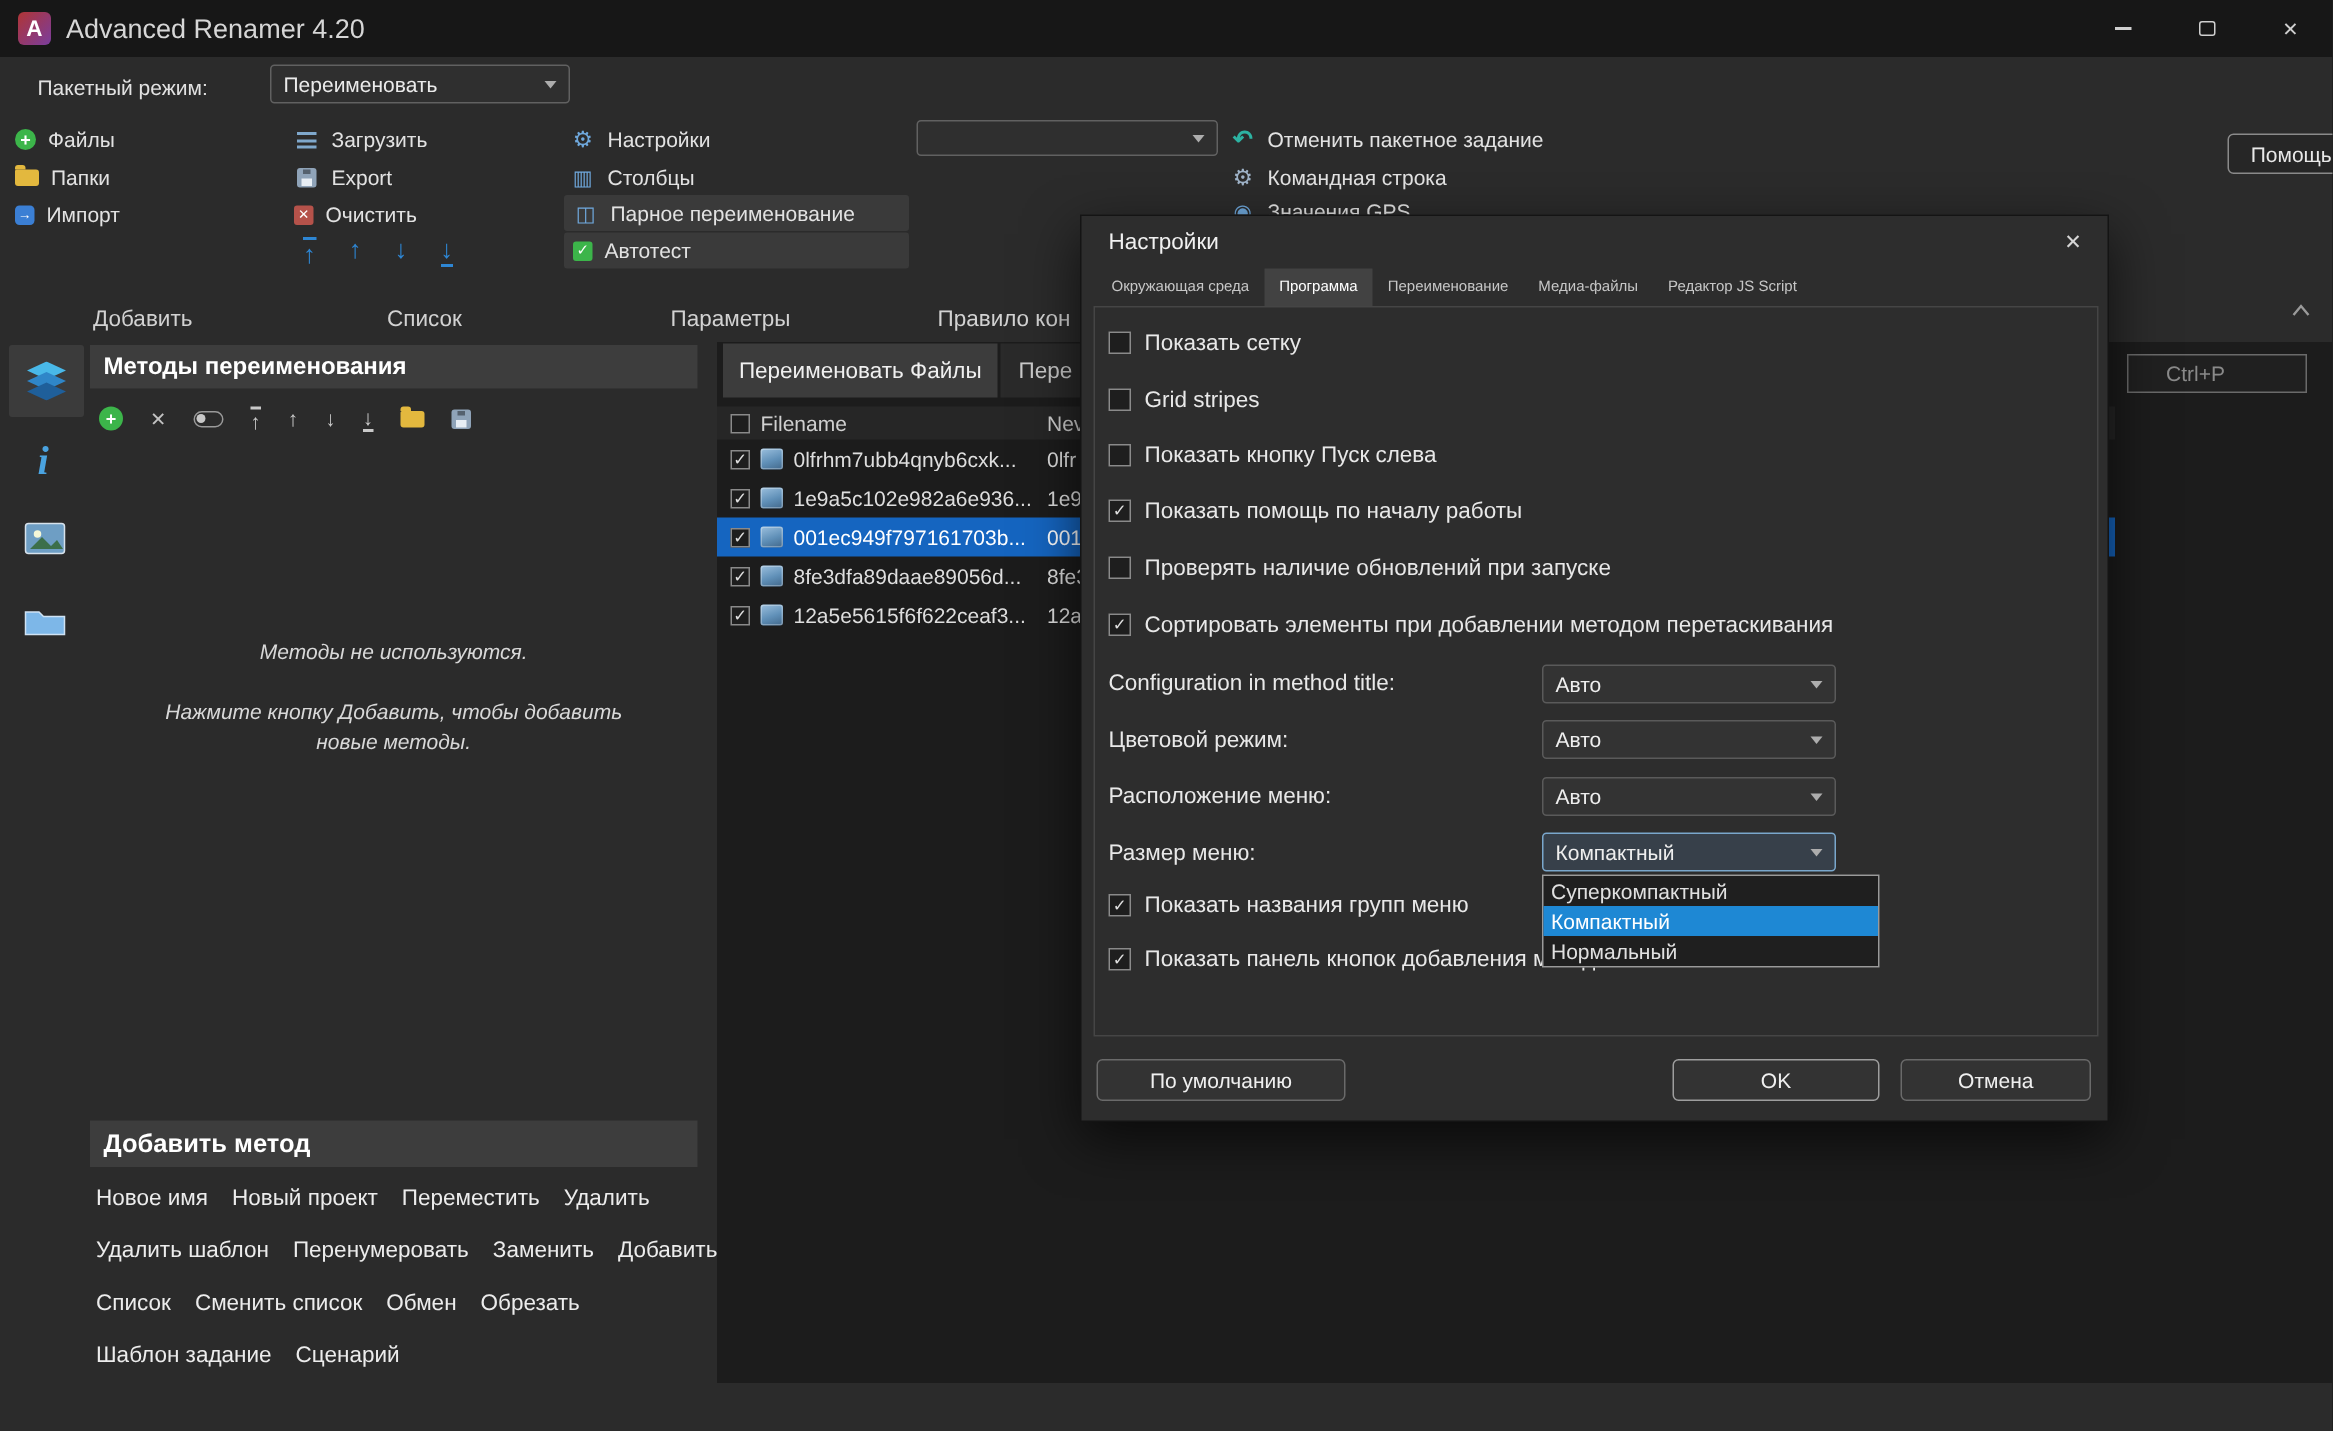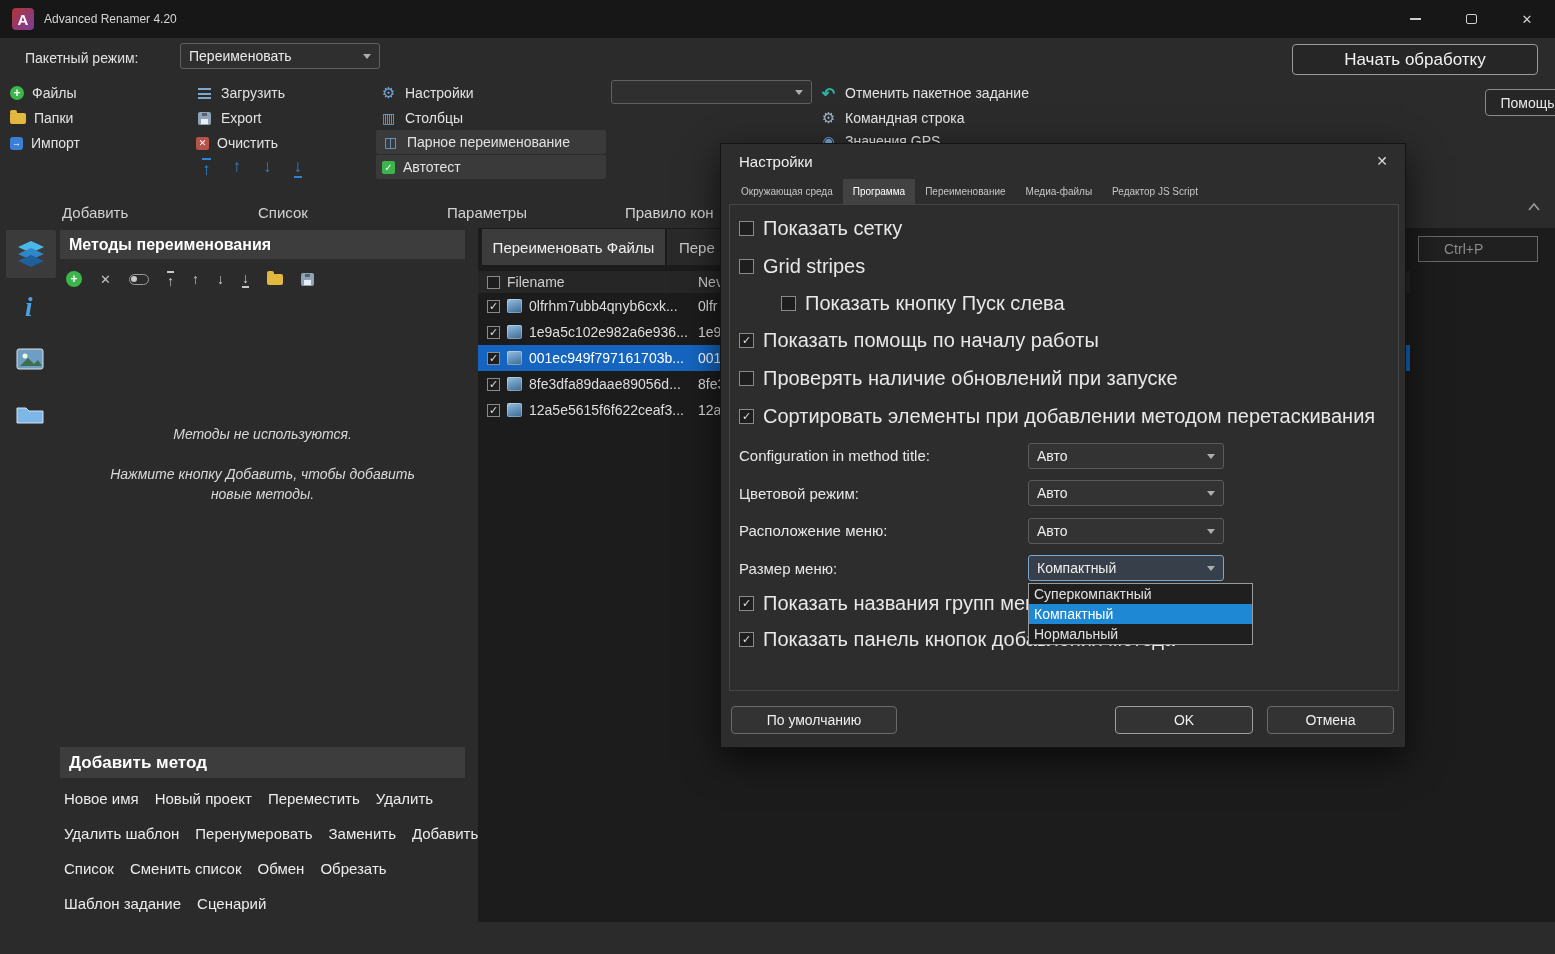--- a/index.html
+++ b/index.html
@@ -6,21 +6,21 @@
   body { background:#111; font-family:"Liberation Sans", sans-serif; }
   .screen { position:relative; width:1555px; height:954px; background:#2b2b2b; overflow:hidden;
             color:#e2e2e2; font-size:14px; }
 
   
   .titlebar { position:absolute; top:0; left:0; width:100%; height:38px; background:#171717;
               display:flex; align-items:center; }
   .logo { width:22px; height:22px; margin-left:12px; border-radius:4px;
           background:linear-gradient(135deg,#b03535,#7a3d9e); color:#fff; font-weight:bold;
           font-size:15px; display:flex; align-items:center; justify-content:center; }
-  .win-title { margin-left:10px; font-size:12px; color:#d6d6d6; }
+  .win-title { margin-left:10px; font-size:18px; color:#d6d6d6; }
   .win-controls { margin-left:auto; display:flex; height:100%; }
   .win-btn { width:56px; height:100%; display:flex; align-items:center; justify-content:center; color:#cfcfcf; }
   .min-glyph { width:11px; height:2px; background:#cfcfcf; }
   .max-glyph { width:11px; height:10px; border:1.5px solid #cfcfcf; border-radius:2px; }
   .x-glyph::before { content:"\2715"; font-size:13px; }
 
   
   .abs { position:absolute; }
   .label { color:#e2e2e2; }
   .combo { background:#2f2f2f; border:1px solid #616161; border-radius:3px; display:flex;
@@ -127,21 +127,21 @@
   .dialog { position:absolute; left:720px; top:143px; width:686px; height:605px; background:#2d2d2d;
             border:1px solid #141414; box-shadow:0 12px 34px rgba(0,0,0,.65); }
   .dlg-title { position:absolute; left:18px; top:9px; font-size:15px; color:#f0f0f0; }
   .dlg-close { position:absolute; right:10px; top:6px; width:26px; height:22px; display:flex;
                align-items:center; justify-content:center; color:#d5d5d5; font-size:14px; }
   .dlg-close::before { content:"\2715"; }
   .dlg-tabs { position:absolute; left:10px; top:35px; display:flex; }
   .dtab { padding:4px 10px; height:25px; font-size:10px; color:#c6c6c6; display:flex; align-items:center; }
   .dtab.active { background:#424242; color:#fff; }
   .dlg-content { position:absolute; left:8px; top:60px; width:670px; height:487px; border:1px solid #454545; }
-  .drow { position:absolute; left:9px; display:flex; gap:9px; align-items:center; height:17px; font-size:20px;
+  .drow { position:absolute; left:9px; display:flex; gap:9px; align-items:center; height:17px; font-size:15px;
           color:#e8e8e8; white-space:nowrap; }
   .s-label { position:absolute; left:9px; font-size:15px; color:#e8e8e8; white-space:nowrap; }
   .dd { position:absolute; left:298px; width:196px; height:26px; background:#333; border:1px solid #5a5a5a;
         border-radius:3px; display:flex; align-items:center; padding:0 8px; font-size:14px; color:#eee; }
   .dd.open { border-color:#7aa7cc; background:#37404a; }
   .dd-list { position:absolute; left:298px; top:378px; width:225px; background:#1f1f1f;
              border:1px solid #9a9a9a; z-index:10; }
   .dd-item { height:20px; padding:0 5px; font-size:14px; display:flex; align-items:center; color:#e0e0e0; }
   .dd-item.checked { background:#1e88d4; color:#fff; }
   .dlg-btn { position:absolute; top:562px; height:28px; background:#333; border:1px solid #6a6a6a;
@@ -167,21 +167,20 @@
           <span class="x-glyph"></span>
         </div>
     </div>
   </div>
 
   <span class="abs label" style="left:25px; top:50px;">Пакетный режим:</span>
   <div class="abs combo" style="left:180px; top:43px; width:200px; height:26px;">
     <span>Переименовать</span>
     <span class="chev"></span>
   </div>
-  <div class="abs big-btn" style="left:1292px; top:44px; width:246px; height:31px;">Начать обработку</div>
   <div class="abs sm-btn" style="left:1453px; top:89px; width:85px; height:27px;margin-left:32px;">Помощь</div>
 
   <div class="tb-item" style="left:10px; top:83px;">
     <span class="dot-green"></span>
     <span>Файлы</span>
   </div>
   <div class="tb-item" style="left:10px; top:108px;">
     <span class="folder-ico"></span>
     <span>Папки</span>
   </div>
@@ -375,21 +374,21 @@
 
     <div class="dlg-content">
       <div class="drow" style="top:15px;">
         <span class="cb"></span>
         <span>Показать сетку</span>
       </div>
       <div class="drow" style="top:53px;">
         <span class="cb"></span>
         <span>Grid stripes</span>
       </div>
-      <div class="drow" style="top:90px;margin-left:42px;">
+      <div class="drow" style="top:90px;">
         <span class="cb"></span>
         <span>Показать кнопку Пуск слева</span>
       </div>
       <div class="drow" style="top:127px;">
         <span class="cb checked"></span>
         <span>Показать помощь по началу работы</span>
       </div>
       <div class="drow" style="top:165px;">
         <span class="cb"></span>
         <span>Проверять наличие обновлений при запуске</span>

